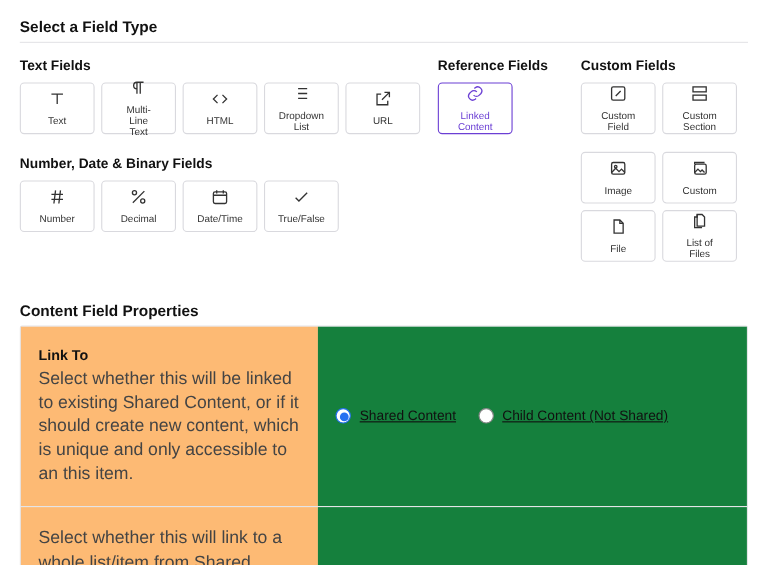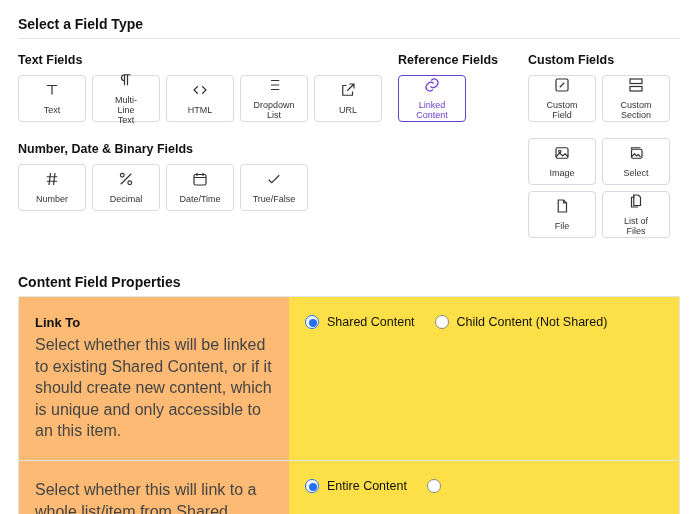--- a/index.html
+++ b/index.html
@@ -75,24 +75,25 @@
   .prow + .prow { border-top: 1px solid #e4e4e7; }
   .pleft {
     width: 270px;
     padding: 18px 16px;
     background: #fdba74;
   }
   .pleft .lab { font-weight: 600; font-size: 13px; margin-bottom: 4px; }
   .pleft .desc { font-size: 16px; color: #444; line-height: 1.35; }
   .pright {
     flex: 1;
-    background: #fde047;
+    background: #15803d;
     padding: 18px 16px;
     display: flex;
-    align-items: flex-start;
+    align-items: center;
+    text-decoration: underline;
   }
   .radio-opt {
     display: inline-flex;
     align-items: center;
     margin-right: 20px;
     font-size: 12.5px;
     cursor: pointer;
   }
   .radio-opt .rdot {
     width: 14px; height: 14px;
@@ -235,21 +236,21 @@
               <circle cx="9" cy="10" r="1.5"></circle>
               <path d="M4 17l5-5 4 4 3-3 4 4"></path>
             </svg></span>
         <span>Image</span>
       </div>
       <div class="tile">
         <span class="ic"><svg class="i" viewBox="0 0 24 24">
               <rect x="6" y="7" width="14" height="12" rx="2"></rect>
               <path d="M6 7V5h12M6 17l4-4 3 3 2-2 3 3"></path>
             </svg></span>
-        <span>Select</span>
+        <span>Custom</span>
       </div>
       <div class="tile">
         <span class="ic"><svg class="i" viewBox="0 0 24 24">
               <path d="M7 4h7l4 4v12H7z"></path>
               <path d="M14 4v4h4"></path>
             </svg></span>
         <span>File</span>
       </div>
       <div class="tile">
         <span class="ic"><svg class="i" viewBox="0 0 24 24">

